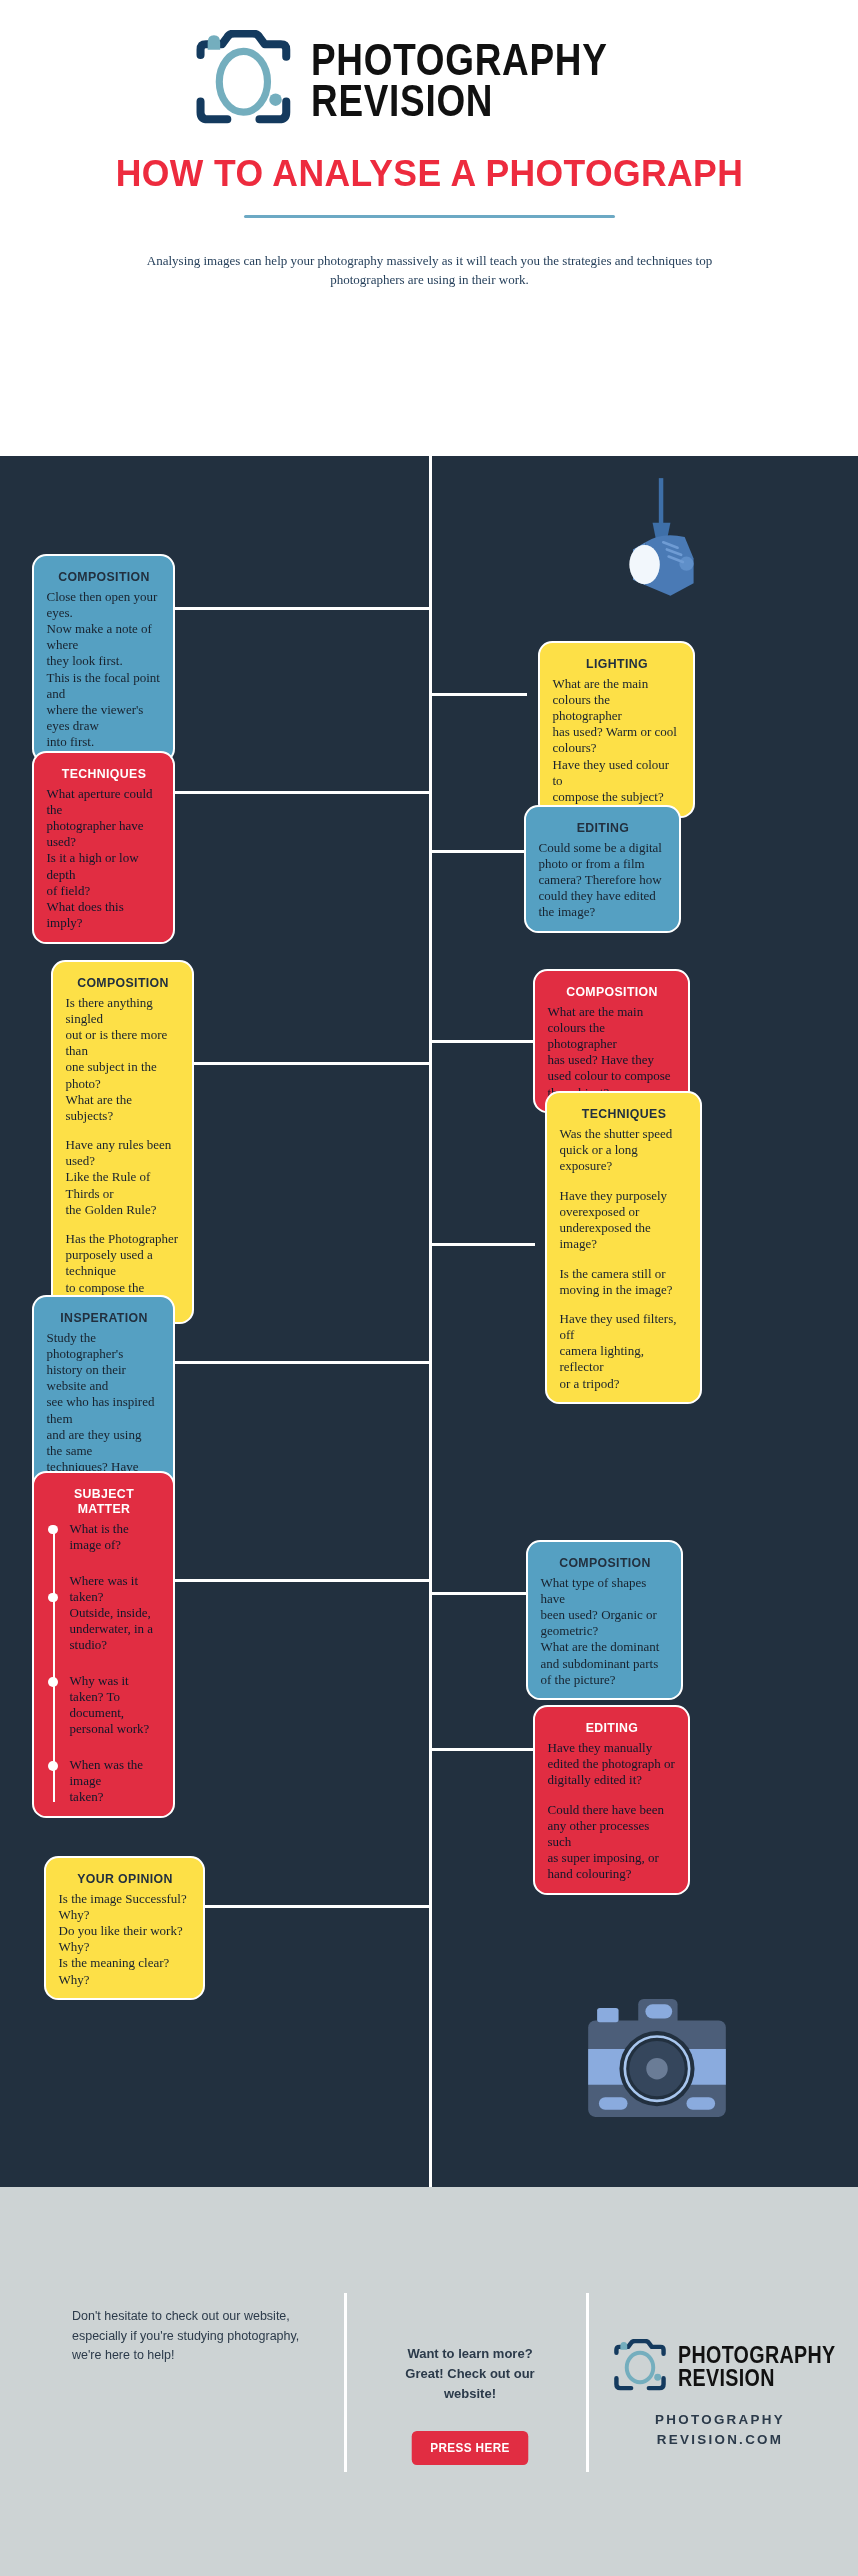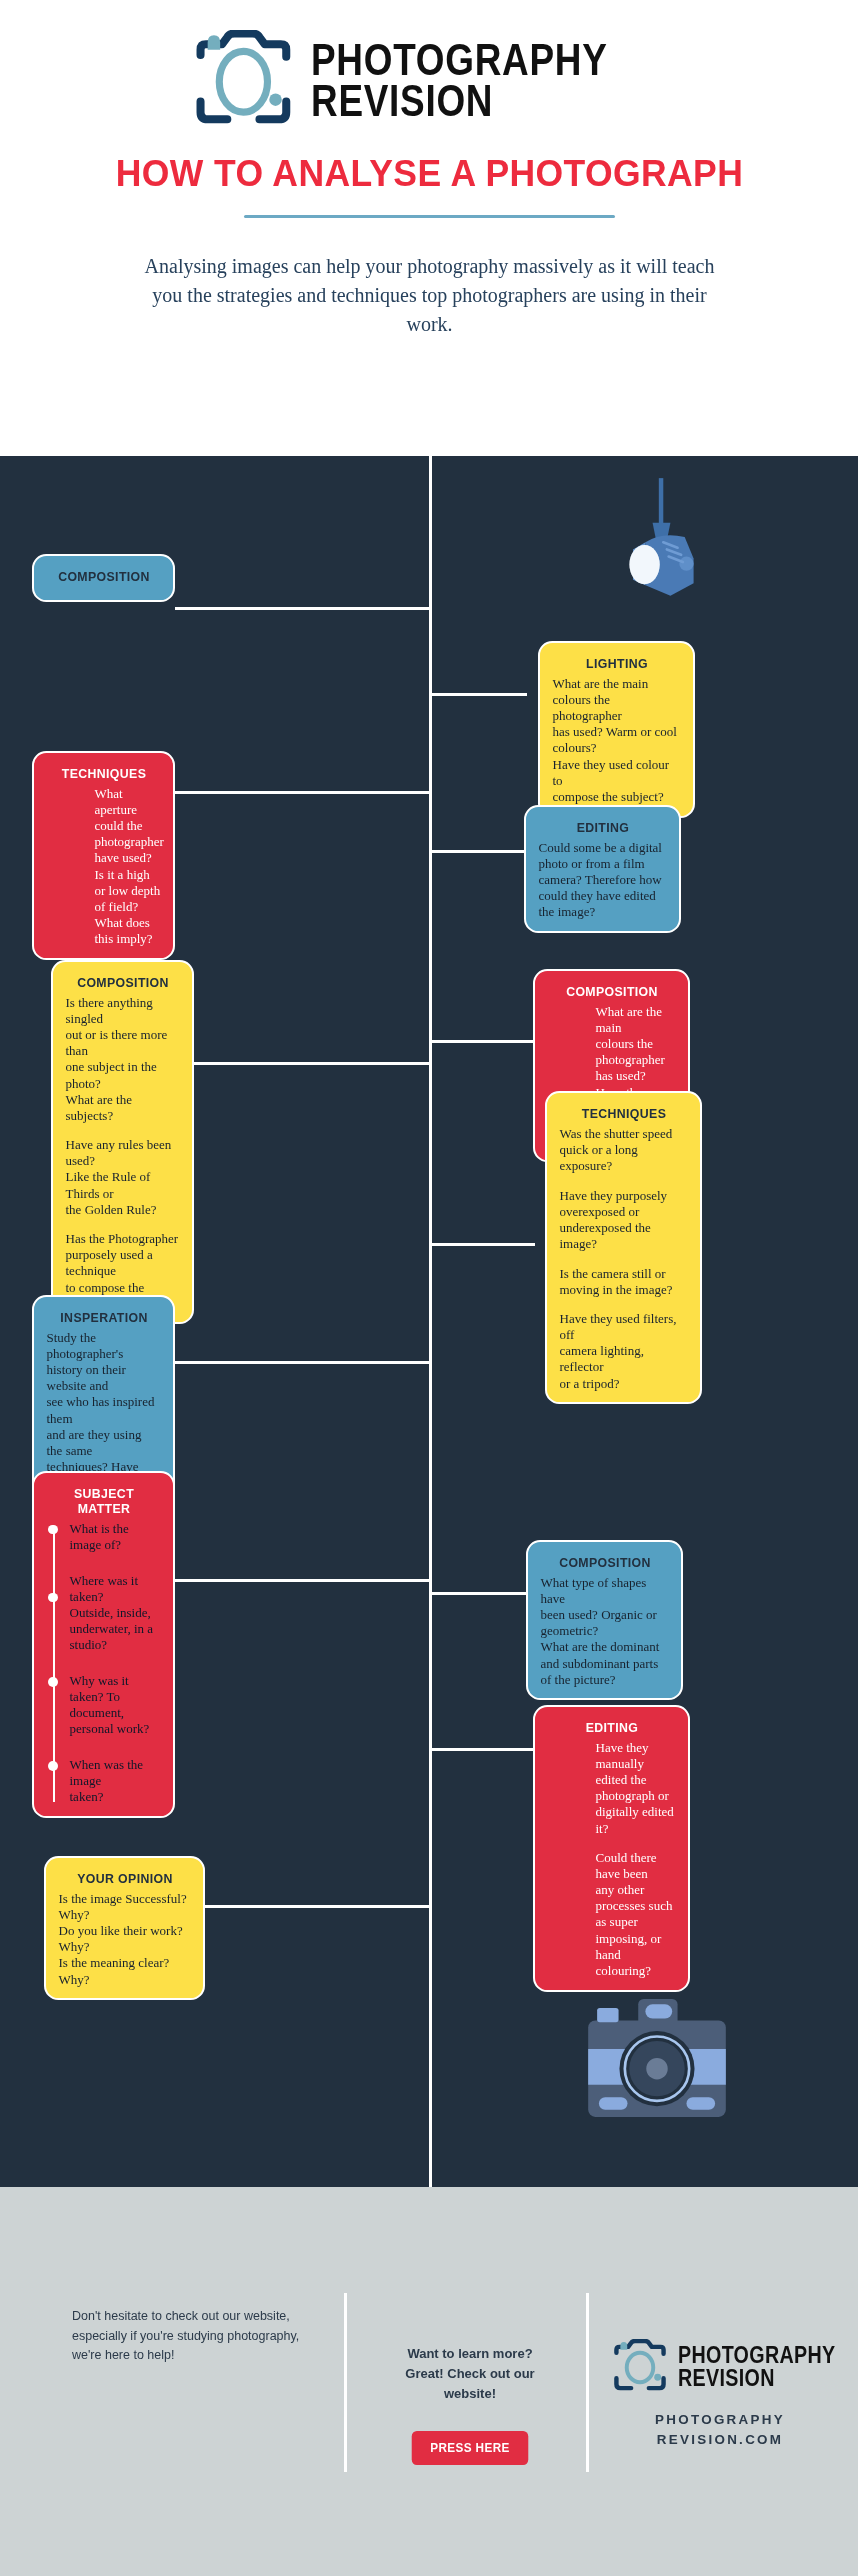--- a/index.html
+++ b/index.html
@@ -49,21 +49,21 @@
   }
   .rule{
     width:371px;height:3.6px;background:#6CA9C4;
     margin:19.7px auto 0 auto;border-radius:1.8px;
   }
   .intro{
     margin:34px auto 0 auto;
     width:572px;text-align:center;
     color:#27415C;
     font-family:"Liberation Serif", serif;
-    font-size:20px;line-height:1.45;
+    font-size:13px;line-height:1.45;
   }
   
   .board{
     position:absolute;left:0;top:456px;
     width:859px;height:1731px;
     background:#22303F;
     overflow:hidden;
   }
   .spine{
     position:absolute;left:429px;top:0px;
@@ -94,21 +94,21 @@
   .card.blue h3,.card.grey h3{color:#22303F;}
   .card.red h3{color:#ffffff;}
   .card p{
     margin:0;
     font-family:"Liberation Serif", serif;
     font-size:13px;
     line-height:1.24;
     white-space:pre-line;
   }
   .card.blue p,.card.grey p{color:#18222e;}
-  .card.red p{color:#ffffff;margin-left:48px;}
+  .card.red p{color:#0f172a;}
   .card p + p{margin-top:13.4px;}
   
   .bullets{position:relative;padding-left:23px;margin-top:5.4px;}
   .bullets .spinebar{
     position:absolute;left:6.3px;top:7.2px;bottom:3.6px;width:1.8px;background:#ffffff;
   }
   .bullets .bitem{position:relative;margin-bottom:19.7px;}
   .bullets .bitem:last-child{margin-bottom:0;}
   .bullets .dot{
     position:absolute;left:-21.5px;top:3.6px;
@@ -241,20 +241,26 @@
       <circle cx="95" cy="88" r="36" fill="none" stroke="#A8C6EE" stroke-width="3"></circle>
       <circle cx="95" cy="88" r="31" fill="#35465C"></circle>
       <circle cx="95" cy="88" r="12" fill="#6A7C96"></circle>
       <rect x="30" y="120" width="32" height="14" rx="7" fill="#8AABDE"></rect>
       <rect x="128" y="120" width="32" height="14" rx="7" fill="#8AABDE"></rect>
     </svg>
   </span>
 
   <div class="card blue" style="left:32px;top:98px;width:143px;">
     <h3>COMPOSITION</h3>
+    <p>Close then open your eyes.
+Now make a note of where
+they look first.
+This is the focal point and
+where the viewer's eyes draw
+into first.</p>
   </div>
 
   <div class="card red" style="left:32px;top:295px;width:143px;">
     <h3>TECHNIQUES</h3>
     <p>What aperture could the
 photographer have used?
 Is it a high or low depth
 of field?
 What does this imply?</p>
   </div>

